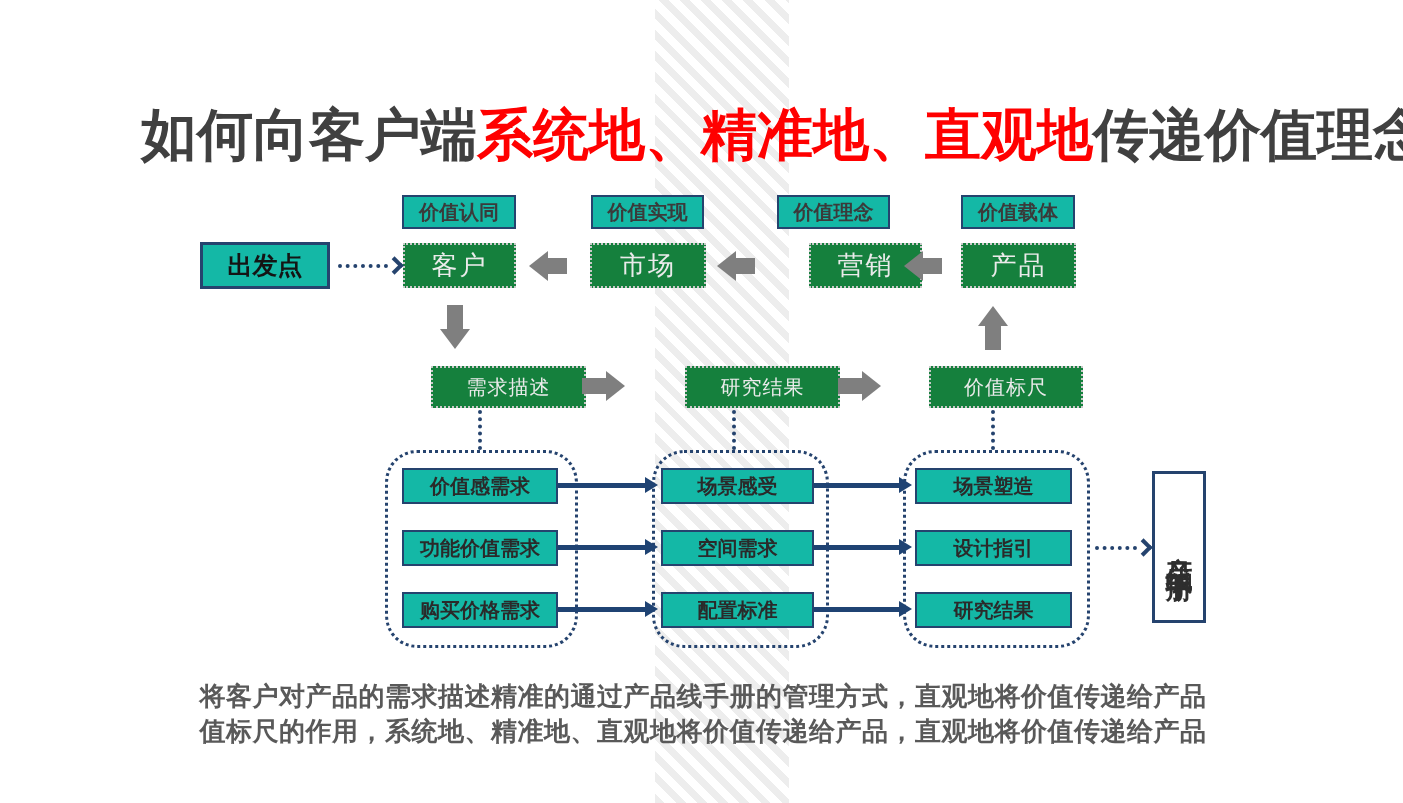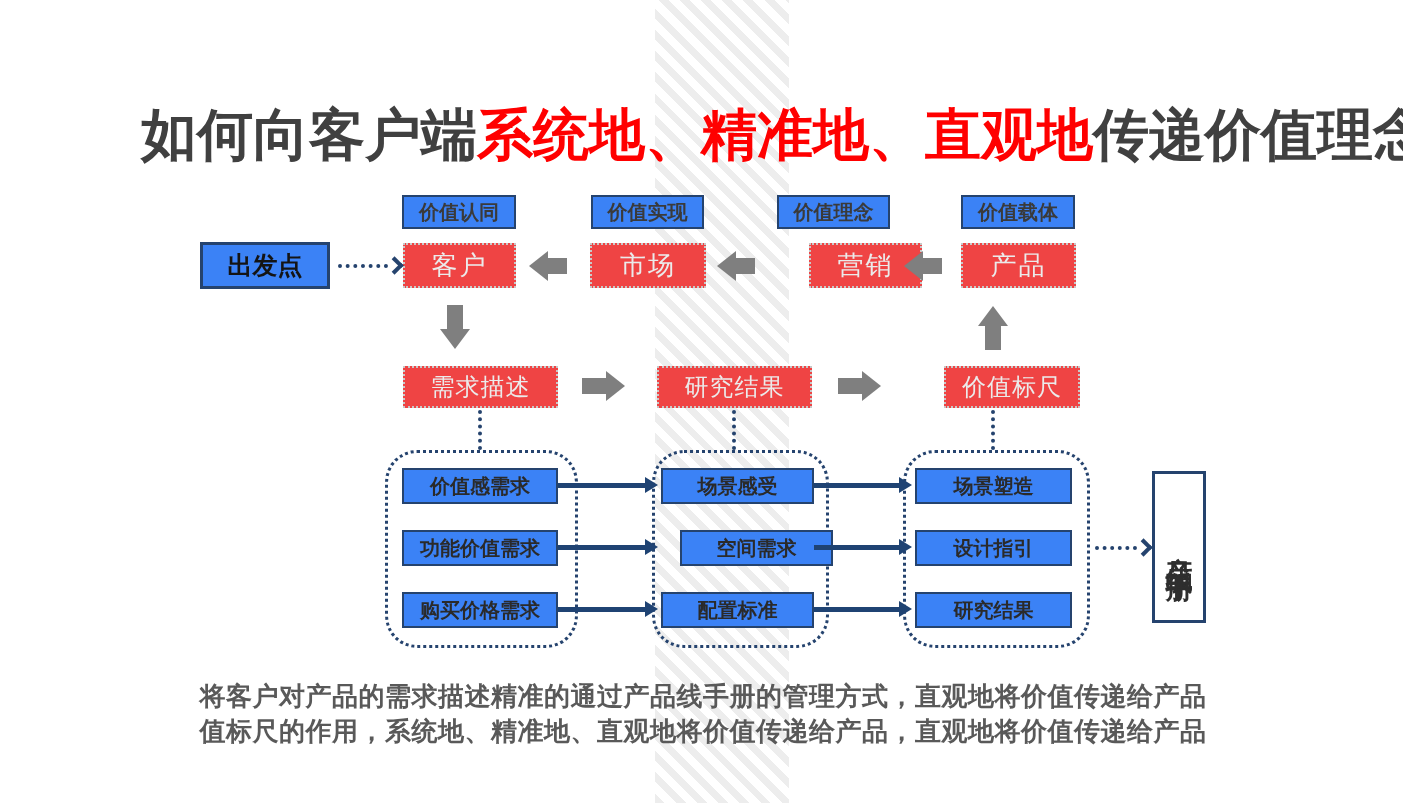--- a/index.html
+++ b/index.html
@@ -25,41 +25,41 @@
     position: absolute;
     left: 141px; top: 98px;
     font-size: 56px; font-weight: 900;
     color: #404040; letter-spacing: 0px; white-space: nowrap;
   }
   .title .red { color: #ff0000; }
 
   
   .wbox {
     position: absolute;
-    background: #3b82f6;
+    background: #14b8a6;
     border: 2px solid #25436e;
     display: flex; align-items: center; justify-content: center;
     box-sizing: border-box;
     color: #3a3a3a;
   }
   .toplabel { height: 34px; font-size: 20px; font-weight: 600; }
   .startbox {
     height: 47px; font-size: 25px; font-weight: 900; color: #141414;
     border-width: 3px;
   }
   .gbox {
     position: absolute;
-    background: #ef4444;
+    background: #15803d;
     border: 2px dotted #c9c9c9;
     display: flex; align-items: center; justify-content: center;
     box-sizing: border-box;
     color: #ebebeb;
   }
   .actor { height: 45px; font-size: 26px; letter-spacing: 2px; }
-  .midnode { height: 42px; font-size: 24px; letter-spacing: 1px; }
+  .midnode { height: 42px; font-size: 20px; letter-spacing: 1px; margin-left: 28px; }
 
   
   .dcontainer {
     position: absolute;
     border: 3px dotted #25436e;
     border-radius: 32px;
     box-sizing: border-box;
     background: transparent;
   }
   .innerbox { height: 36px; font-size: 20px; font-weight: 600; color: #2a2a2a; }
@@ -163,21 +163,21 @@
         <span class="shaft"></span>
         <span class="tri"></span>
       </div>
     <div class="ba v ba-up" style="left:978px; top:306px;">
         <span class="tri"></span>
         <span class="shaft"></span>
       </div>
 
     <div class="gbox midnode" style="left:403px; top:366px; width:155px;">需求描述</div>
     <div class="gbox midnode" style="left:657px; top:366px; width:155px;">研究结果</div>
-    <div class="gbox midnode" style="left:944px; top:366px; width:136px;">价值标尺</div>
+    <div class="gbox midnode" style="left:901px; top:366px; width:154px;">价值标尺</div>
 
     <div class="ba h ba-right" style="left:582px; top:371px;">
         <span class="shaft"></span>
         <span class="tri"></span>
       </div>
     <div class="ba h ba-right" style="left:838px; top:371px;">
         <span class="shaft"></span>
         <span class="tri"></span>
       </div>
 
@@ -187,21 +187,21 @@
 
     <div class="dcontainer" style="left:385px; top:450px; width:193px; height:198px;"></div>
     <div class="dcontainer" style="left:652px; top:450px; width:177px; height:198px;"></div>
     <div class="dcontainer" style="left:903px; top:450px; width:187px; height:198px;"></div>
 
     <div class="wbox innerbox" style="left:402px; top:468px; width:156px;">价值感需求</div>
     <div class="wbox innerbox" style="left:402px; top:592px; width:156px;">购买价格需求</div>
     <div class="wbox innerbox" style="left:402px; top:530px; width:156px;">功能价值需求</div>
 
     <div class="wbox innerbox" style="left:661px; top:468px; width:153px;">场景感受</div>
-    <div class="wbox innerbox" style="left:680px; top:530px; width:153px;">空间需求</div>
+    <div class="wbox innerbox" style="left:661px; top:530px; width:153px;">空间需求</div>
     <div class="wbox innerbox" style="left:661px; top:592px; width:153px;">配置标准</div>
 
     <div class="wbox innerbox" style="left:915px; top:468px; width:157px;">场景塑造</div>
     <div class="wbox innerbox" style="left:915px; top:530px; width:157px;">设计指引</div>
     <div class="wbox innerbox" style="left:915px; top:592px; width:157px;">研究结果</div>
 
     <div class="narrow" style="left:558px; top:483px; width:88px;"></div>
     <div class="narrow" style="left:558px; top:545px; width:88px;"></div>
     <div class="narrow" style="left:558px; top:607px; width:88px;"></div>
 

